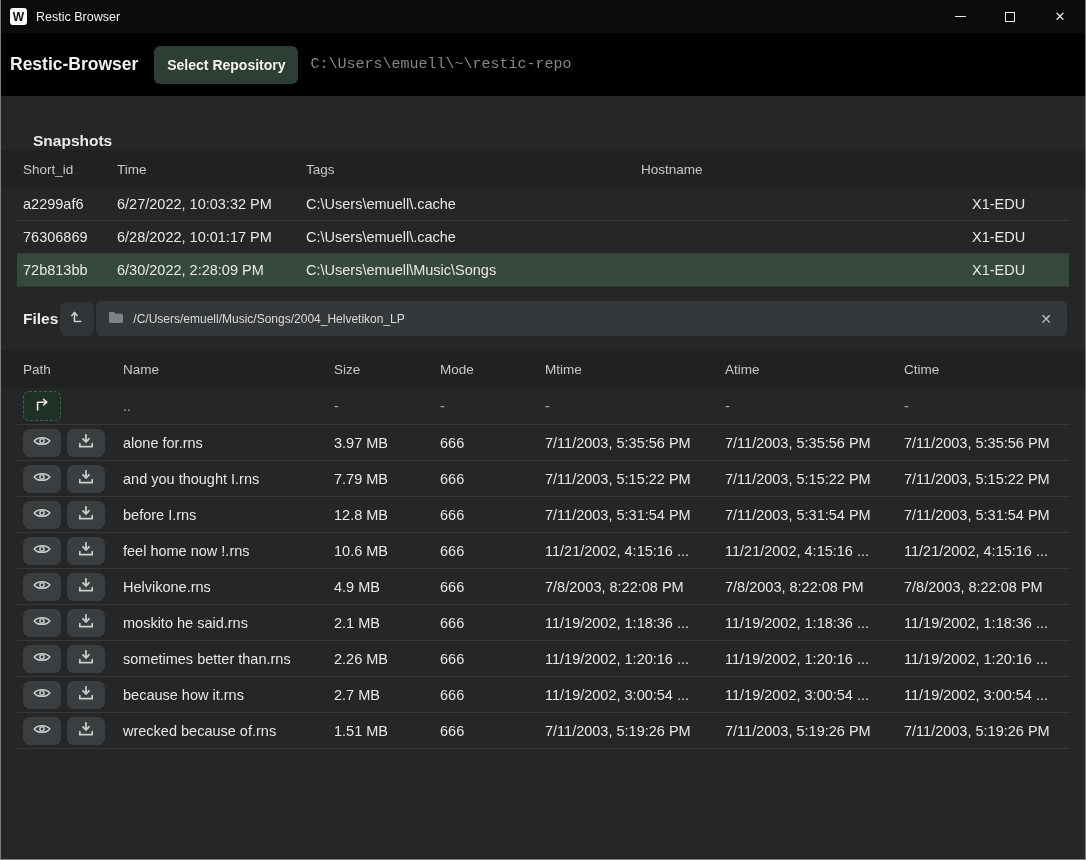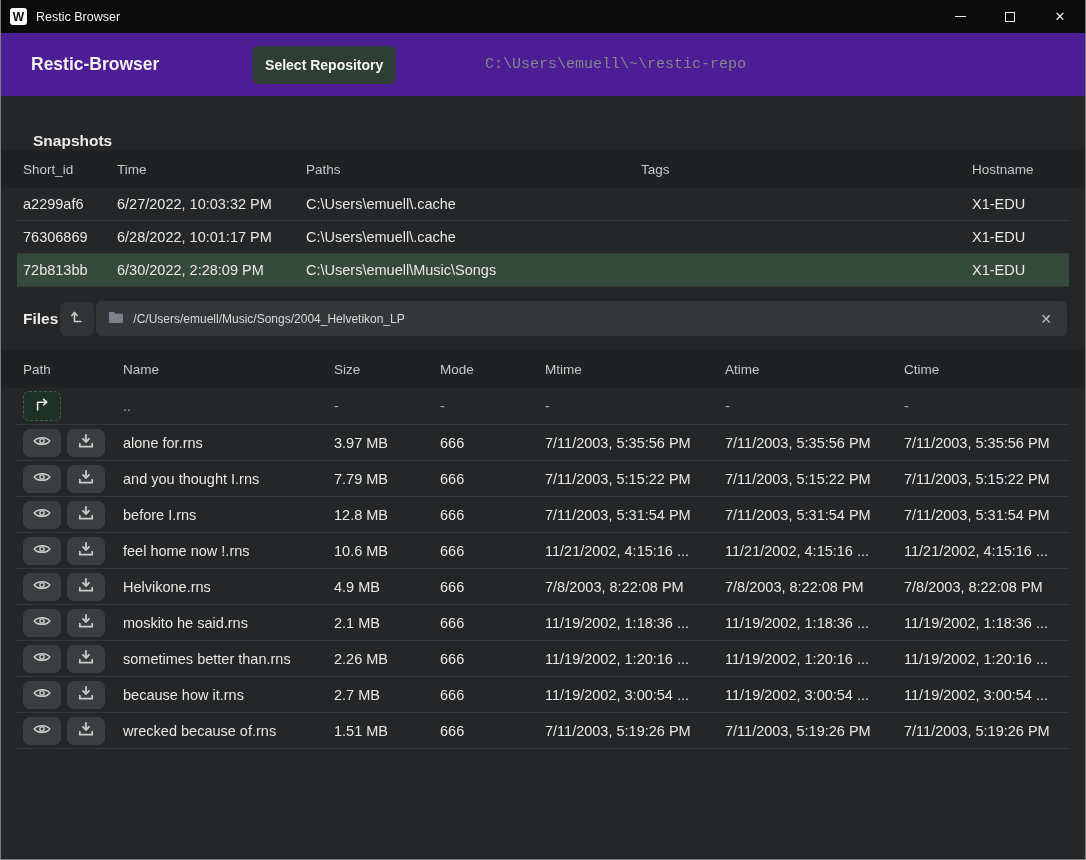--- a/index.html
+++ b/index.html
@@ -14,21 +14,21 @@
   .titlebar { height:33px; background:#0b0b0b; display:flex; align-items:center; flex:0 0 auto; }
   .wlogo { width:17px; height:17px; margin-left:9px; background:#ffffff; color:#101010;
     border-radius:3px; font-weight:bold; font-size:12px; display:flex; align-items:center; justify-content:center; }
   .tb-title { margin-left:9px; font-size:12.5px; color:#f1f1f1; }
   .tb-spacer { flex:1; }
   .win-btn { width:50px; height:33px; display:flex; align-items:center; justify-content:center; cursor:default; }
   .glyph-min { width:11px; height:1px; background:#e8e8e8; }
   .glyph-max { width:10px; height:10px; border:1px solid #e8e8e8; }
   .glyph-close { color:#e8e8e8; font-size:13px; line-height:1; }
   
-  .header { height:63px; background:#4c1d95; display:flex; align-items:center; padding-left:30px; flex:0 0 auto;justify-content:space-between; }
+  .header { height:63px; background:#000000; display:flex; align-items:center; padding-left:9px; flex:0 0 auto; }
   .app-name { font-size:17.5px; font-weight:bold; color:#f2f0ec; }
   .btn-repo { margin-left:16px; width:144px; height:38px; background:#2d3e34; border:none; border-radius:6px;
     color:#f5f3ef; font-size:14px; font-weight:bold; font-family:inherit; display:flex; align-items:center; justify-content:center; }
   .repo-path { margin-left:12px; font-size:15px; color:#83878c; background:transparent; border:none;
     font-family:Liberation Mono, monospace; width:600px; }
   
   .section-title-zone { height:54px; display:flex; align-items:flex-end; padding-left:32px; flex:0 0 auto; }
   .section-title { font-size:15.5px; font-weight:bold; color:#eceae6; }
   
   .thead { height:38px; background:#1f2123; display:grid; align-items:center; padding-left:22px; flex:0 0 auto; }
@@ -87,21 +87,20 @@
     <input class="repo-path" readonly="" value="C:\Users\emuell\~\restic-repo" style="">
   </div>
 
   <div class="section-title-zone">
     <div class="section-title">Snapshots</div>
   </div>
 
   <div class="thead snap-grid">
     <div class="th">Short_id</div>
     <div class="th">Time</div>
-    <div class="th">Paths</div>
     <div class="th">Tags</div>
     <div class="th">Hostname</div>
   </div>
 
   <div>
 
       <div class="row snap-grid">
         <div class="cell">a2299af6</div>
         <div class="cell">6/27/2022, 10:03:32 PM</div>
         <div class="cell">C:\Users\emuell\.cache</div>

